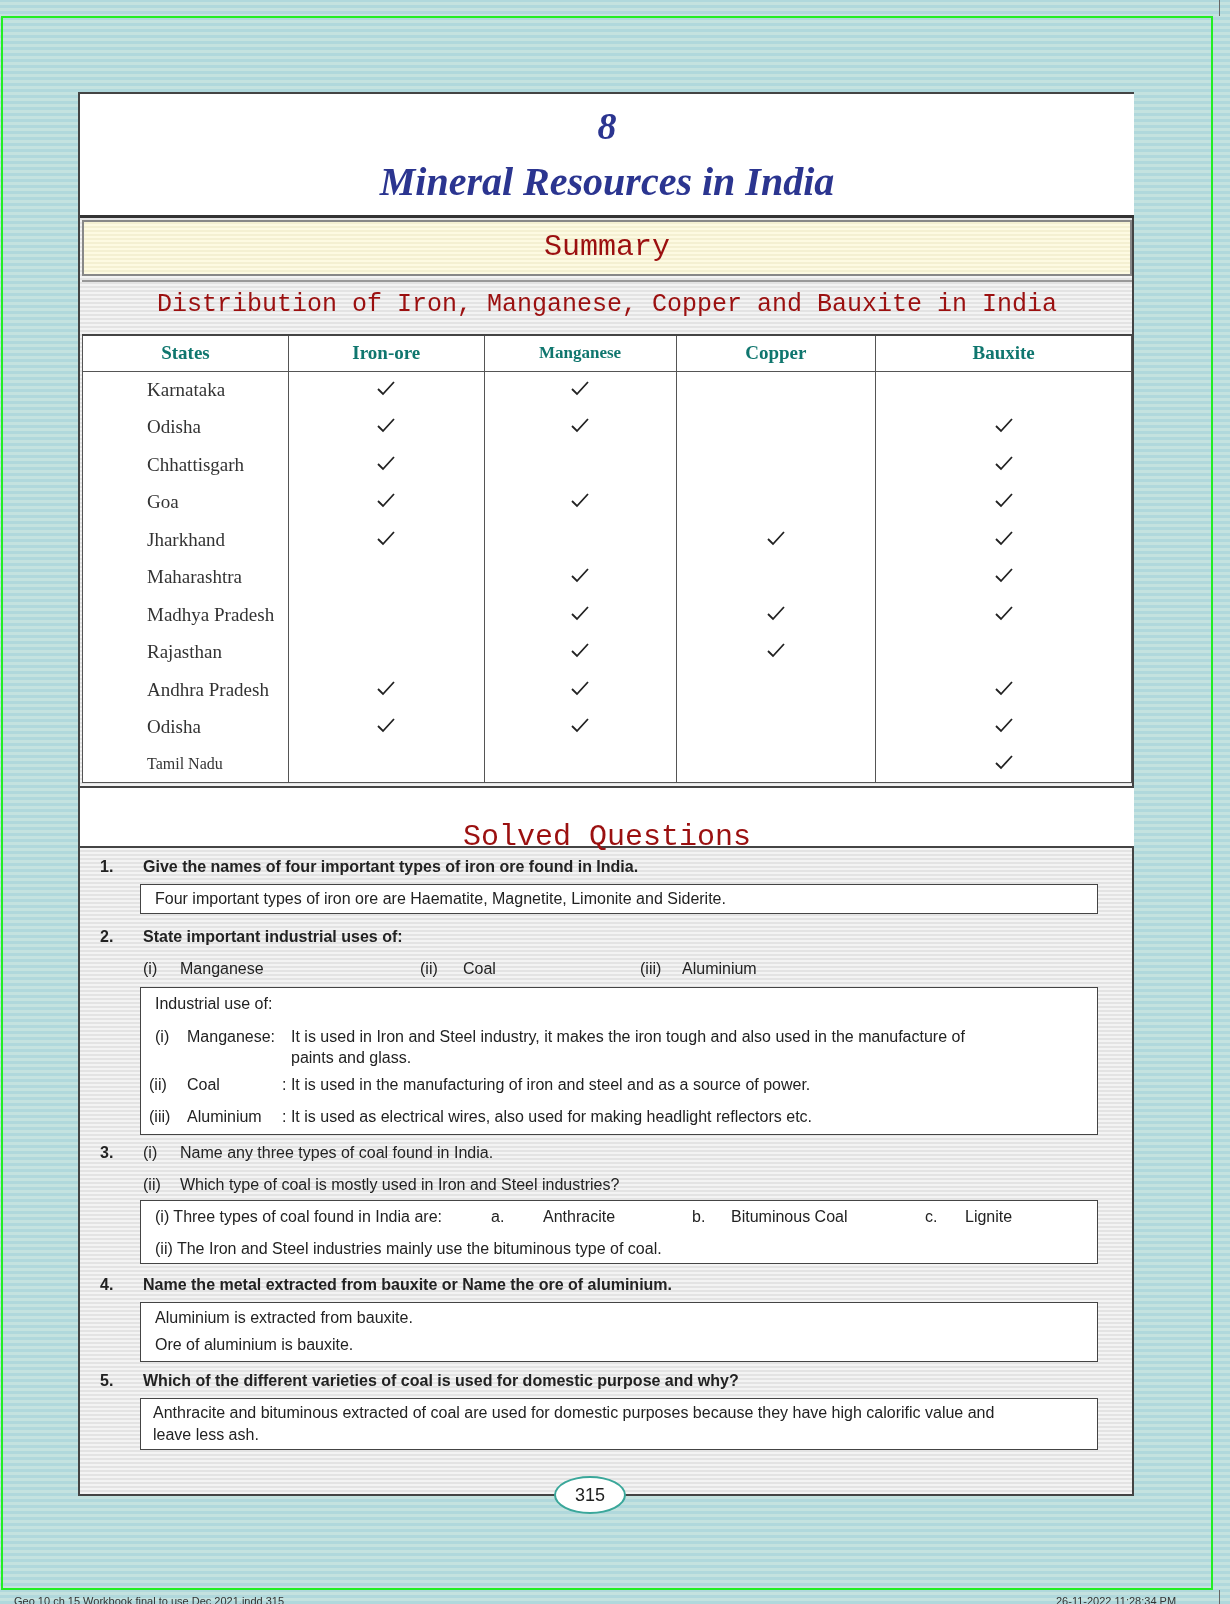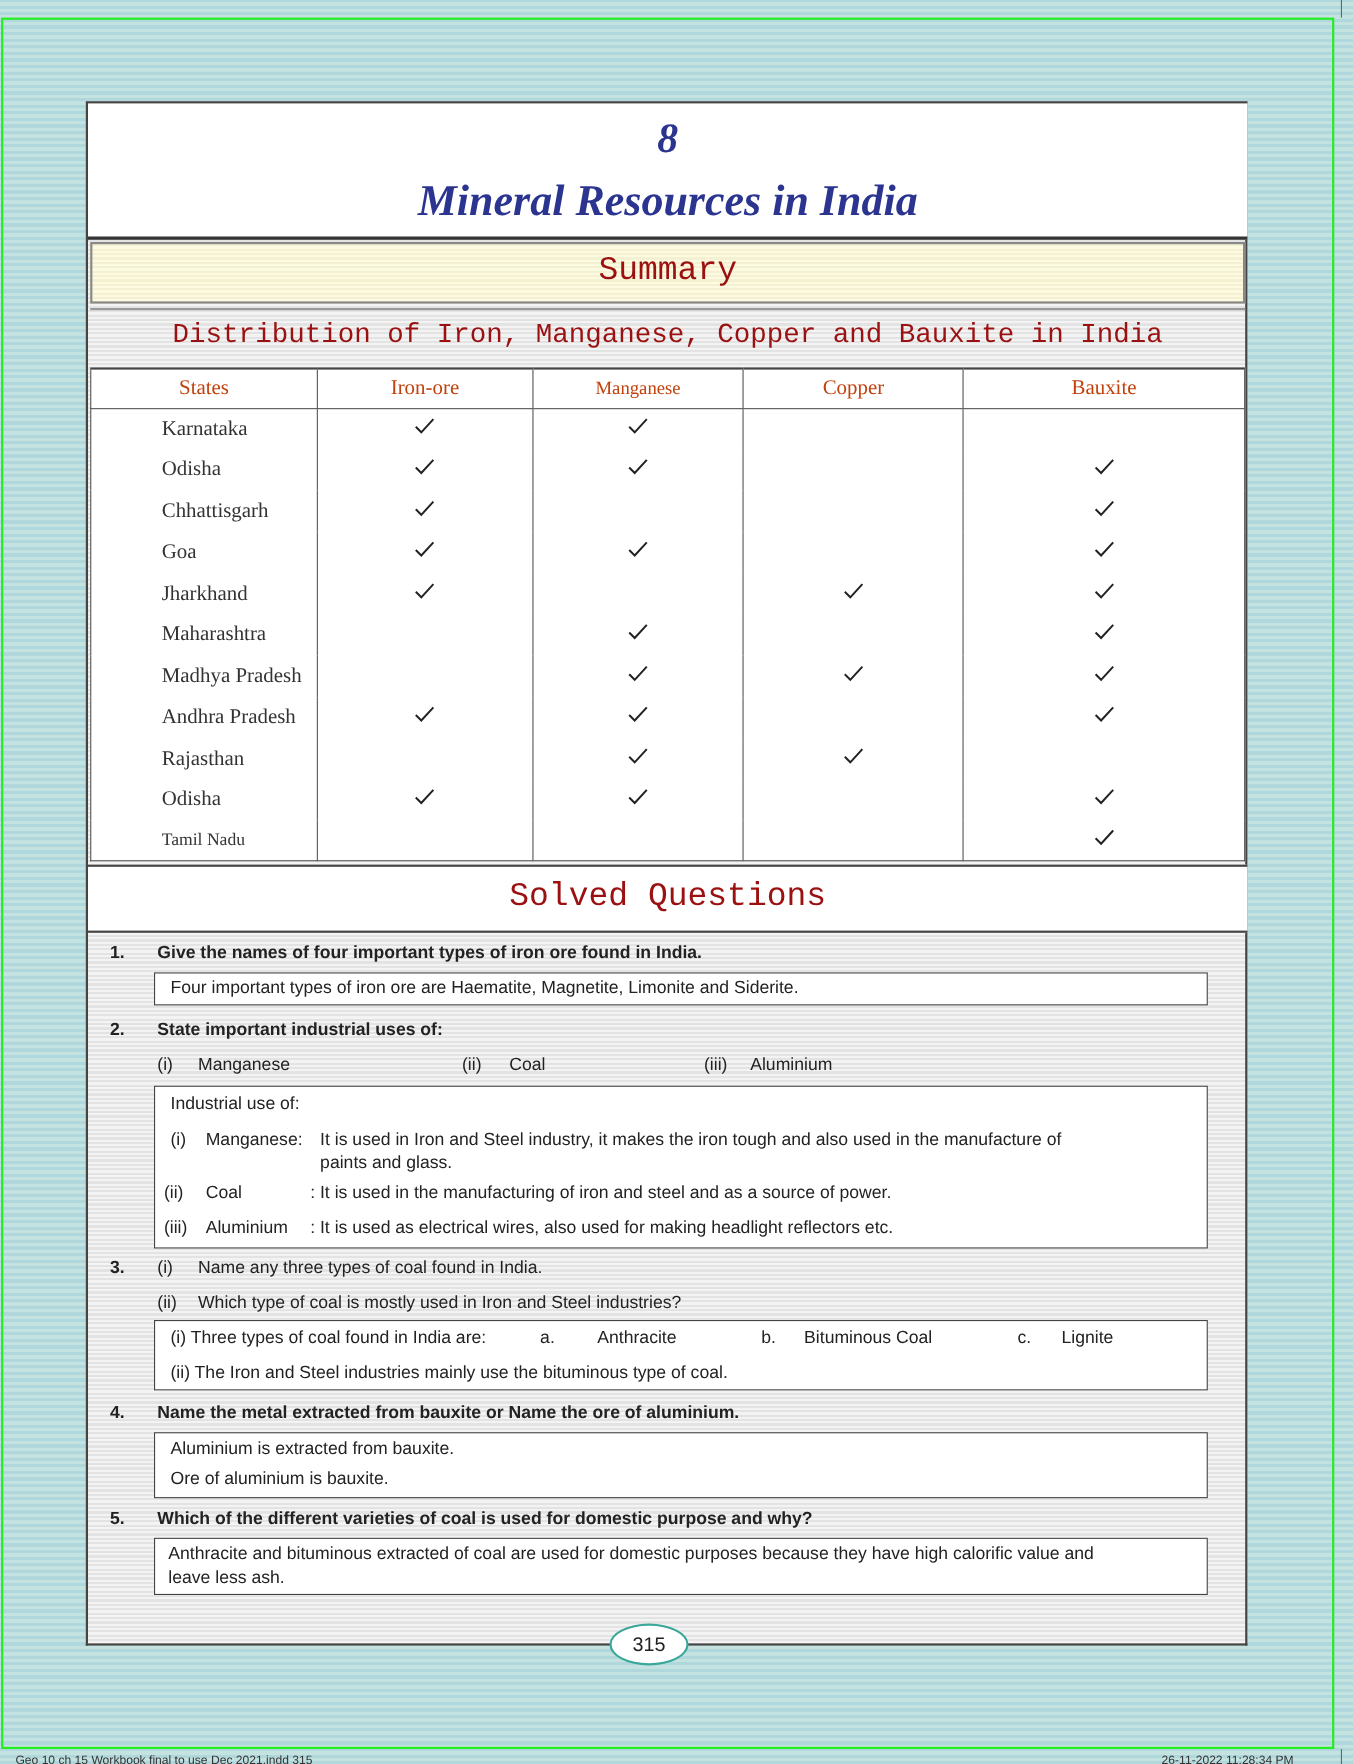--- a/index.html
+++ b/index.html
@@ -53,39 +53,39 @@
     position: absolute; left: 2px; top: 188px; width: 1050px; height: 52px;
     text-align: center; border-top: 2px solid #999;
   }
   .dist-band .script-heading { font-size: 25px; line-height: 46px; }
   table.minerals {
     position: absolute; left: 2px; top: 242px; width: 1050px;
     border-collapse: collapse; background: #fff;
     font-family: "Liberation Serif", serif;
   }
   table.minerals th {
-    height: 36px; color: #c2410c; font-weight: normal; font-size: 19px;
+    height: 36px; color: #0f766e; font-weight: bold; font-size: 19px;
     border: 1.5px solid #555; border-top: 2px solid #444;
   }
   table.minerals th.mn { font-size: 17px; }
   table.minerals td {
     height: 37.5px; border-left: 1.5px solid #555; border-right: 1.5px solid #555;
     text-align: center; font-size: 19px; color: #333;
   }
   table.minerals tr:last-child td { border-bottom: 1.5px solid #555; height: 36px; }
   table.minerals td.state { text-align: left; padding-left: 64px; }
   table.minerals td.state.small { font-size: 16px; }
   .chk { display: inline-block; width: 20px; height: 16px; }
   .chk svg { display: block; }
   .solved-box {
     position: absolute; left: 0; top: 694px; width: 1054px; height: 62px;
     background: #fff; border-top: 2px solid #444; border-bottom: 2px solid #444;
     text-align: center;
   }
-  .solved-box .script-heading { font-size: 30px; line-height: 56px; }
+  .solved-box .script-heading { font-size: 30px; line-height: 56px; margin-top: 21px; }
   .q {
     position: absolute; left: 20px; font-size: 16px; font-weight: bold; color: #222;
   }
   .q .num { position: absolute; left: 0; }
   .q .txt { position: absolute; left: 43px; white-space: nowrap; }
   .sub-line { position: absolute; left: 63px; font-size: 16px; color: #222; white-space: nowrap; }
   .sub-line span { position: absolute; white-space: nowrap; }
   .ans {
     position: absolute; left: 60px; width: 958px; background: #fff;
     border: 1.5px solid #444; font-size: 16px; color: #222;
@@ -213,42 +213,42 @@
                 <path d="M2 9 L7 14 L18 2" fill="none" stroke="#222" stroke-width="1.8"></path>
               </svg></span></td>
           <td><span class="chk"><svg width="20" height="16" viewBox="0 0 20 16">
                 <path d="M2 9 L7 14 L18 2" fill="none" stroke="#222" stroke-width="1.8"></path>
               </svg></span></td>
           <td><span class="chk"><svg width="20" height="16" viewBox="0 0 20 16">
                 <path d="M2 9 L7 14 L18 2" fill="none" stroke="#222" stroke-width="1.8"></path>
               </svg></span></td>
         </tr>
         <tr>
+          <td class="state">Rajasthan</td>
+          <td></td>
+          <td><span class="chk"><svg width="20" height="16" viewBox="0 0 20 16">
+                <path d="M2 9 L7 14 L18 2" fill="none" stroke="#222" stroke-width="1.8"></path>
+              </svg></span></td>
+          <td><span class="chk"><svg width="20" height="16" viewBox="0 0 20 16">
+                <path d="M2 9 L7 14 L18 2" fill="none" stroke="#222" stroke-width="1.8"></path>
+              </svg></span></td>
+          <td></td>
+        </tr>
+        <tr>
           <td class="state">Andhra Pradesh</td>
           <td><span class="chk"><svg width="20" height="16" viewBox="0 0 20 16">
                 <path d="M2 9 L7 14 L18 2" fill="none" stroke="#222" stroke-width="1.8"></path>
               </svg></span></td>
           <td><span class="chk"><svg width="20" height="16" viewBox="0 0 20 16">
                 <path d="M2 9 L7 14 L18 2" fill="none" stroke="#222" stroke-width="1.8"></path>
               </svg></span></td>
           <td></td>
           <td><span class="chk"><svg width="20" height="16" viewBox="0 0 20 16">
                 <path d="M2 9 L7 14 L18 2" fill="none" stroke="#222" stroke-width="1.8"></path>
               </svg></span></td>
-        </tr>
-        <tr>
-          <td class="state">Rajasthan</td>
-          <td></td>
-          <td><span class="chk"><svg width="20" height="16" viewBox="0 0 20 16">
-                <path d="M2 9 L7 14 L18 2" fill="none" stroke="#222" stroke-width="1.8"></path>
-              </svg></span></td>
-          <td><span class="chk"><svg width="20" height="16" viewBox="0 0 20 16">
-                <path d="M2 9 L7 14 L18 2" fill="none" stroke="#222" stroke-width="1.8"></path>
-              </svg></span></td>
-          <td></td>
         </tr>
         <tr>
           <td class="state">Odisha</td>
           <td><span class="chk"><svg width="20" height="16" viewBox="0 0 20 16">
                 <path d="M2 9 L7 14 L18 2" fill="none" stroke="#222" stroke-width="1.8"></path>
               </svg></span></td>
           <td><span class="chk"><svg width="20" height="16" viewBox="0 0 20 16">
                 <path d="M2 9 L7 14 L18 2" fill="none" stroke="#222" stroke-width="1.8"></path>
               </svg></span></td>
           <td></td>

